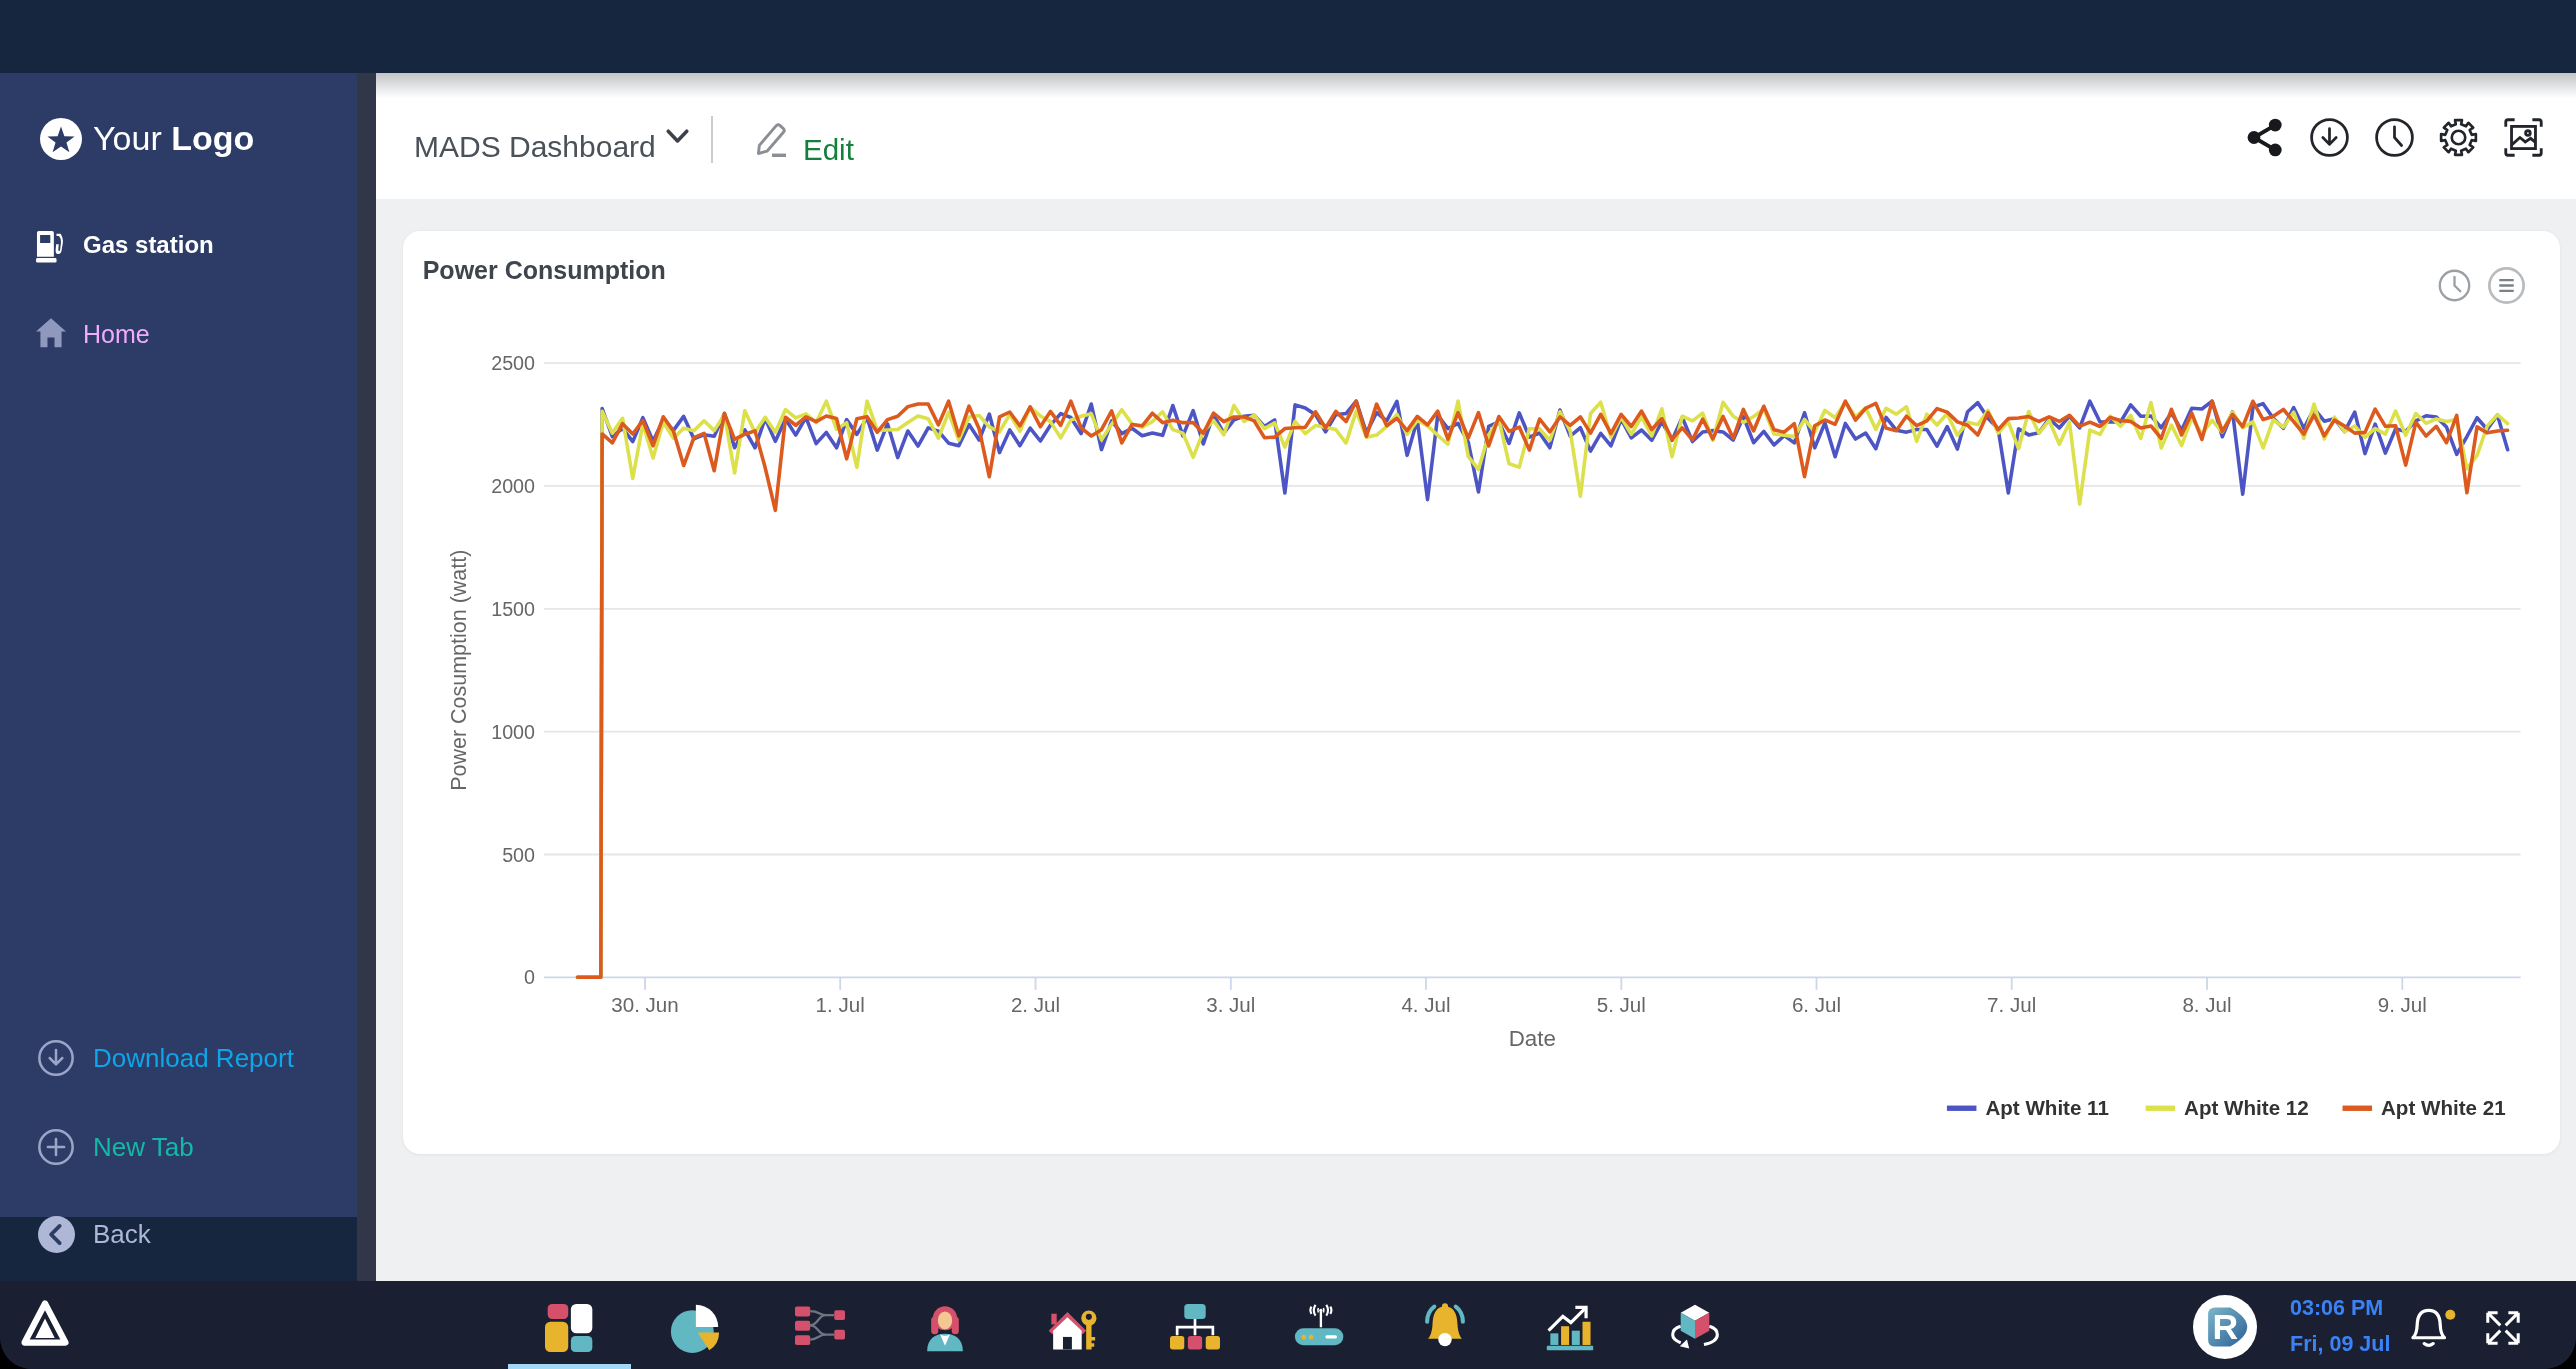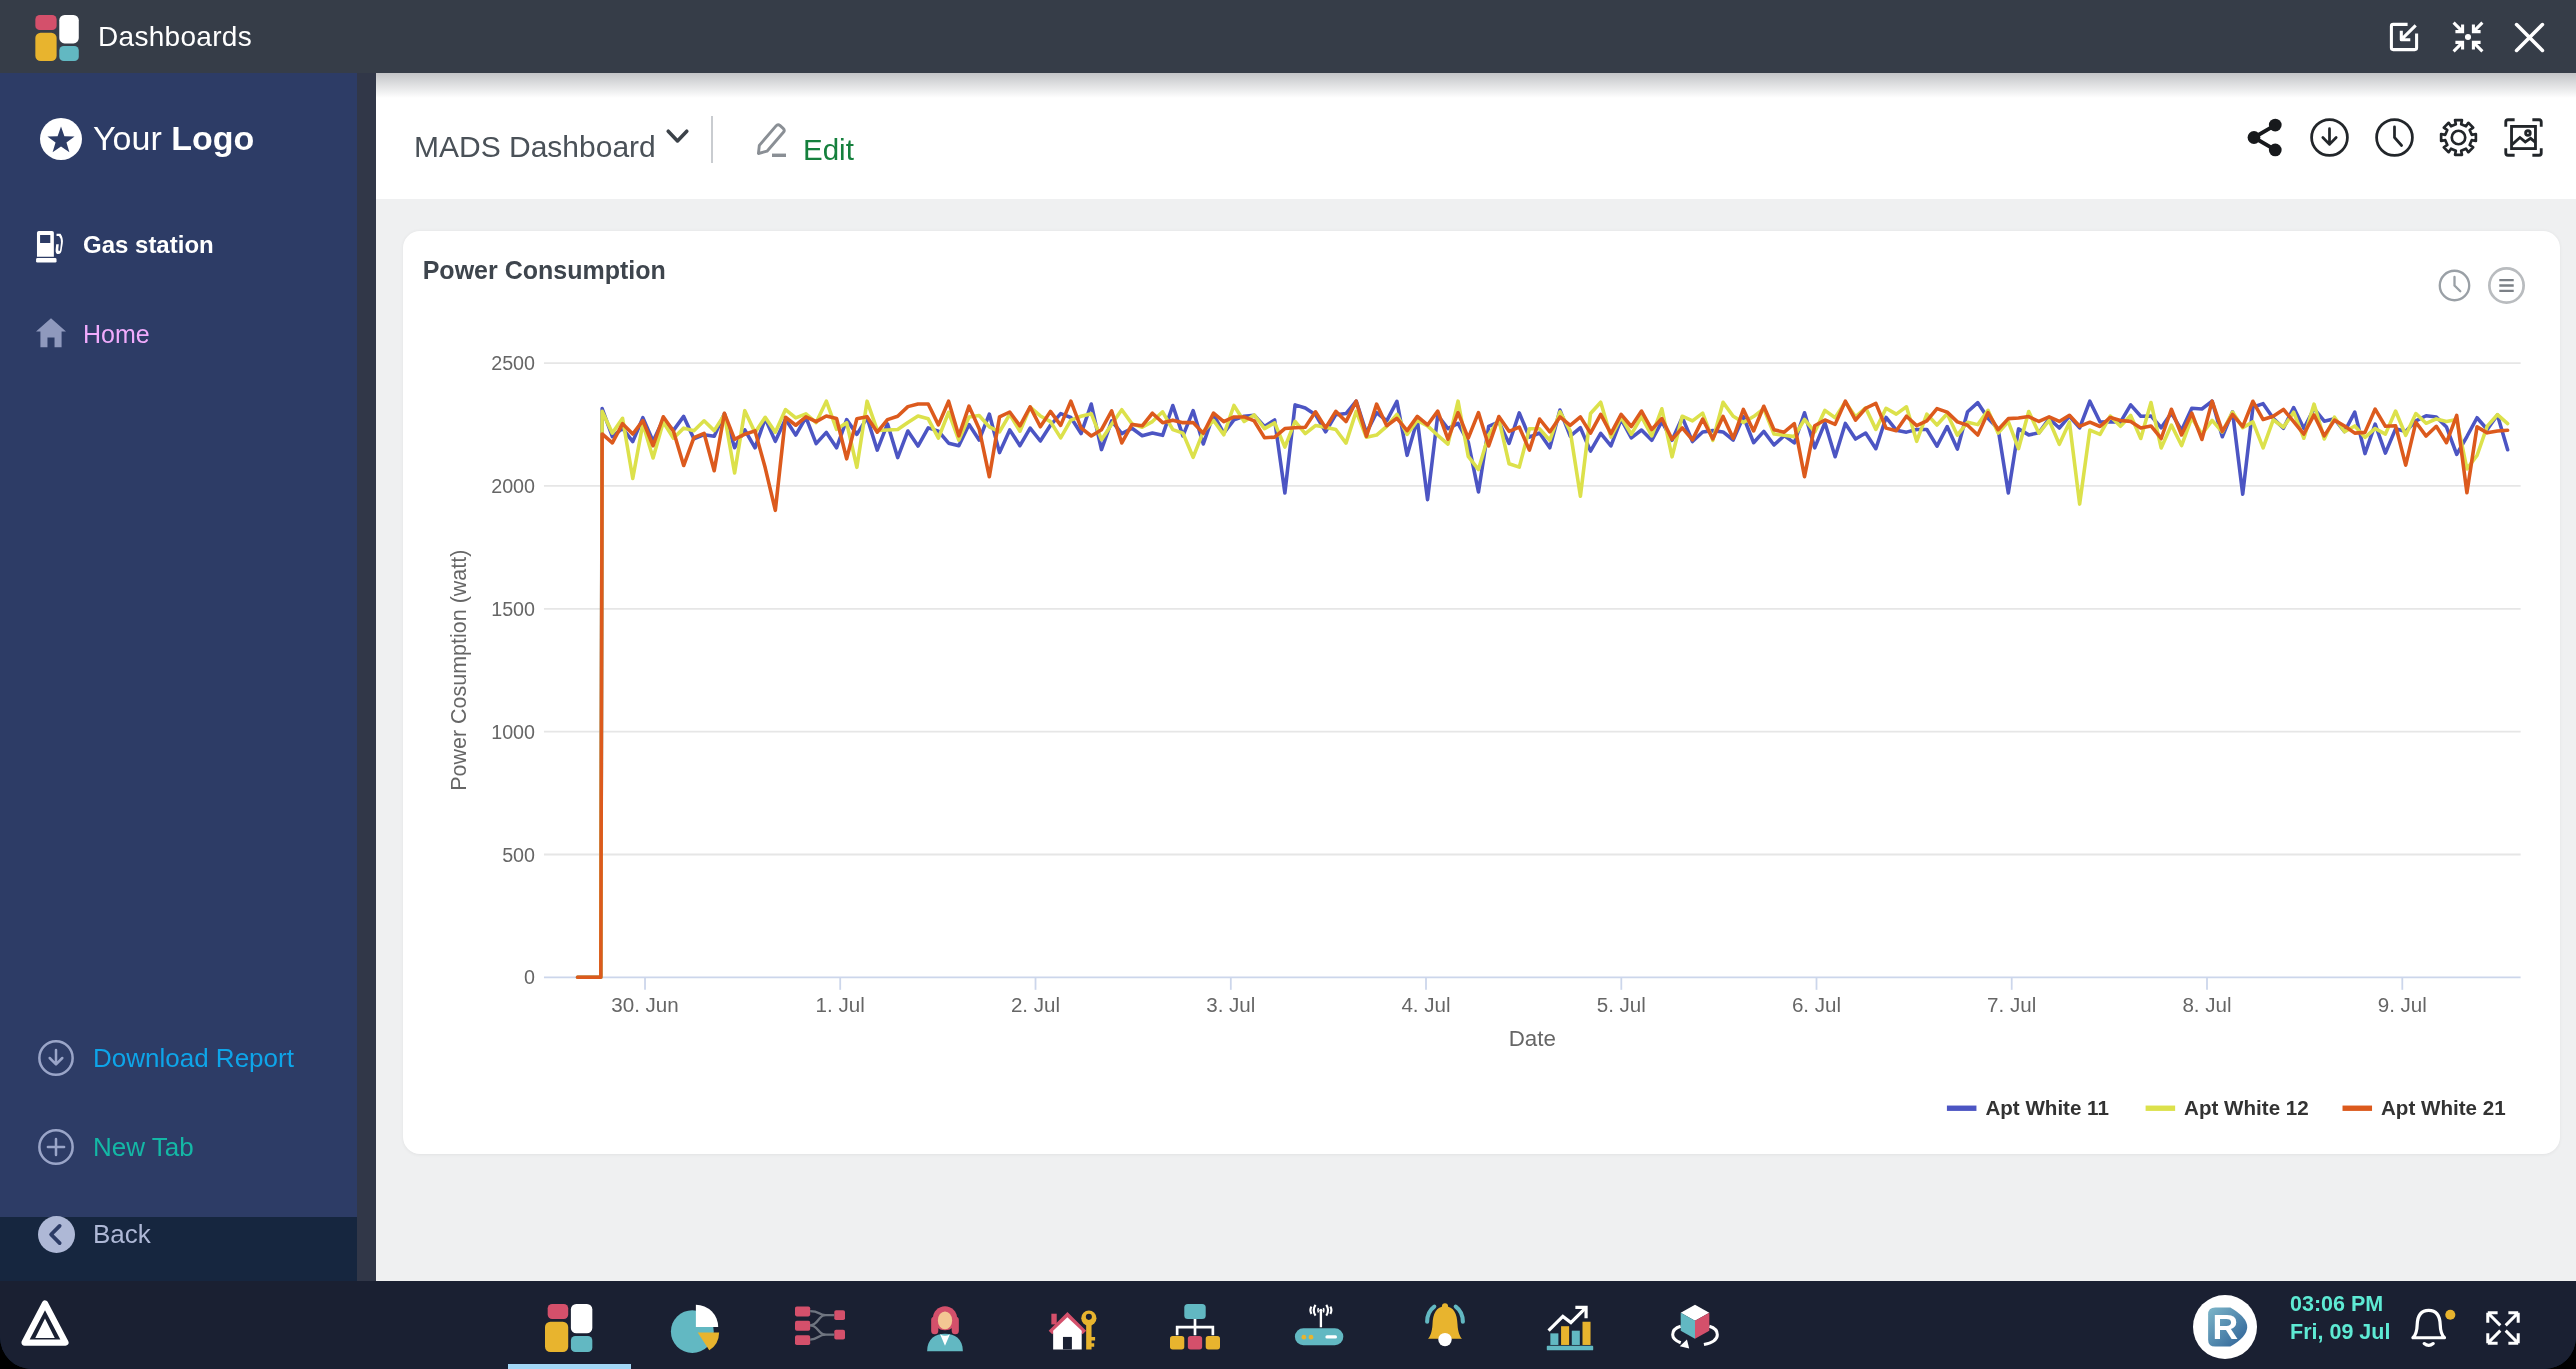--- a/index.html
+++ b/index.html
@@ -8,43 +8,20 @@
 .topbar{position:absolute;left:0;top:0;width:100%;height:73px;background:#363d48}
 .sidebar{position:absolute;left:0;top:73px;width:357px;height:1144px;background:#2d3c66}
 .strip{position:absolute;left:357px;top:73px;width:19px;height:1208px;background:#313748}
 .content{position:absolute;left:376px;top:73px;right:0;height:1208px;background:#eff0f1}
 .whitehead{position:absolute;left:0;top:0;right:0;height:126px;background:#fff}
 .topshadow{position:absolute;left:0;top:0;right:0;height:25px;background:linear-gradient(to bottom,rgba(55,60,70,.30),rgba(55,60,70,0))}
 .card{position:absolute;left:27px;top:158px;width:2157px;height:923px;background:#fff;border-radius:17px;box-shadow:0 0.9px 3.6px rgba(0,0,0,.06)}
 .taskbar{position:absolute;left:0;top:1281px;width:100%;height:89px;background:#1a2032;border-radius:0 0 32px 32px}
 </style></head><body>
 <div class="screen">
-<div class="topbar">
-<svg class="abs" style="left:35px;top:15px" width="45" height="47" viewBox="0 0 50 53">
-<rect x="0" y="0" width="24" height="17" rx="5" fill="#d4506b"></rect>
-<rect x="0" y="20" width="24" height="32" rx="6" fill="#e8b42e"></rect>
-<rect x="27" y="0" width="22" height="32" rx="6" fill="#ffffff"></rect>
-<rect x="27" y="35" width="22" height="17" rx="5" fill="#62b8c2"></rect>
-</svg>
-<div class="row" style="left:98px;top:0;height:73px;color:#fff;font-size:28px;font-weight:500;letter-spacing:0.3px">Dashboards</div>
-<svg class="abs" style="left:2386px;top:19px" width="36" height="36" viewBox="0 0 40 40" fill="none" stroke="#fff" stroke-width="3.4">
-<path d="M24 6 H8 Q6 6 6 8 V32 Q6 34 8 34 H32 Q34 34 34 32 V16"></path>
-<path d="M33 7 L17 23 M17 13 V23 H27" stroke-linejoin="round"></path>
-</svg>
-<svg class="abs" style="left:2450px;top:19px" width="36" height="36" viewBox="0 0 40 40" fill="none" stroke="#fff" stroke-width="3.4">
-<circle cx="20" cy="20" r="3.4" fill="#fff" stroke="none"></circle>
-<path d="M4 4 L14 14 M14 6 V14 H6"></path>
-<path d="M36 4 L26 14 M26 6 V14 H34"></path>
-<path d="M4 36 L14 26 M6 26 H14 V34"></path>
-<path d="M36 36 L26 26 M26 34 V26 H34"></path>
-</svg>
-<svg class="abs" style="left:2513px;top:20.6px" width="33" height="33" viewBox="0 0 37 37" stroke="#fff" stroke-width="4" stroke-linecap="round">
-<path d="M4 4 L33 33 M33 4 L4 33"></path>
-</svg>
-</div>
 <div class="sidebar">
 <svg class="abs" style="left:40px;top:45px" width="42" height="42" viewBox="0 0 47 47">
 <circle cx="23.5" cy="23.5" r="23.5" fill="#fff"></circle>
 <polygon points="23.5,9.5 27.3,20.3 38.7,20.6 29.6,27.5 32.9,38.4 23.5,31.9 14.1,38.4 17.4,27.5 8.3,20.6 19.7,20.3" fill="#2d3c66"></polygon>
 </svg>
 <div class="row" style="left:93px;top:45px;height:41px;font-size:34px;color:#fff;font-weight:300">Your&nbsp;<b style="font-weight:700">Logo</b></div>
 <svg class="abs" style="left:36px;top:158px" width="29.5" height="32" viewBox="0 0 33 36" fill="#fff">
 <path d="M1 2 Q1 0 3 0 H18 Q20 0 20 2 V29 H1 Z"></path>
 <rect x="4.5" y="4.5" width="11.5" height="9" fill="#2d3c66"></rect>
 <rect x="0" y="30.5" width="23" height="5" rx="1.5"></rect>
@@ -272,21 +249,21 @@
 <defs>
           <linearGradient id="lg" x1="0" y1="0" x2="1" y2="1">
             <stop offset="0" stop-color="#7db6c9"></stop>
             <stop offset="1" stop-color="#2b5f95"></stop>
           </linearGradient>
         </defs>
 <circle cx="36" cy="36" r="36" fill="#fff"></circle>
 <path d="M17 22 Q17 14 25 14 L42 14 Q61 25 61 36 Q61 47 42 58 L25 58 Q17 58 17 50 Z" fill="url(#lg)"></path>
 <text x="22" y="50" font-family="Liberation Sans,sans-serif" font-size="40" font-weight="bold" fill="#fff">R</text>
 </svg>
-<div class="abs" style="left:2290px;top:9px;color:#5eead4;font-size:21.5px;font-weight:700;line-height:28px">03:06 PM<br>Fri, 09 Jul</div>
+<div class="abs" style="left:2290px;top:9px;color:#3b82f6;font-size:21.5px;font-weight:700;line-height:36px">03:06 PM<br>Fri, 09 Jul</div>
 <svg class="abs" style="left:2408px;top:21.5px" width="54" height="47" viewBox="0 0 60 52">
 <path d="M23 8 C14 8 10.5 15 10.2 24 C10 32 7.5 36.5 5.5 38.5 L40.5 38.5 C38.5 36.5 36 32 35.8 24 C35.5 15 32 8 23 8 Z" fill="none" stroke="#fff" stroke-width="3.6" stroke-linejoin="round"></path>
 <path d="M18 45 Q23 49 28 45" fill="none" stroke="#fff" stroke-width="3.6" stroke-linecap="round"></path>
 <circle cx="47" cy="13" r="5.6" fill="#e8b42e"></circle>
 </svg>
 <svg class="abs" style="left:2486px;top:29.5px" width="34" height="34" viewBox="0 0 38 38" fill="none" stroke="#fff" stroke-width="3.4" stroke-linejoin="round">
 <path d="M22 16 L36 2 M36 2 H25 M36 2 V13"></path>
 <path d="M16 22 L2 36 M2 36 H13 M2 36 V25"></path>
 <path d="M22 22 L36 36 M36 36 H25 M36 36 V25"></path>
 <path d="M16 16 L2 2 M2 2 H13 M2 2 V13"></path>

